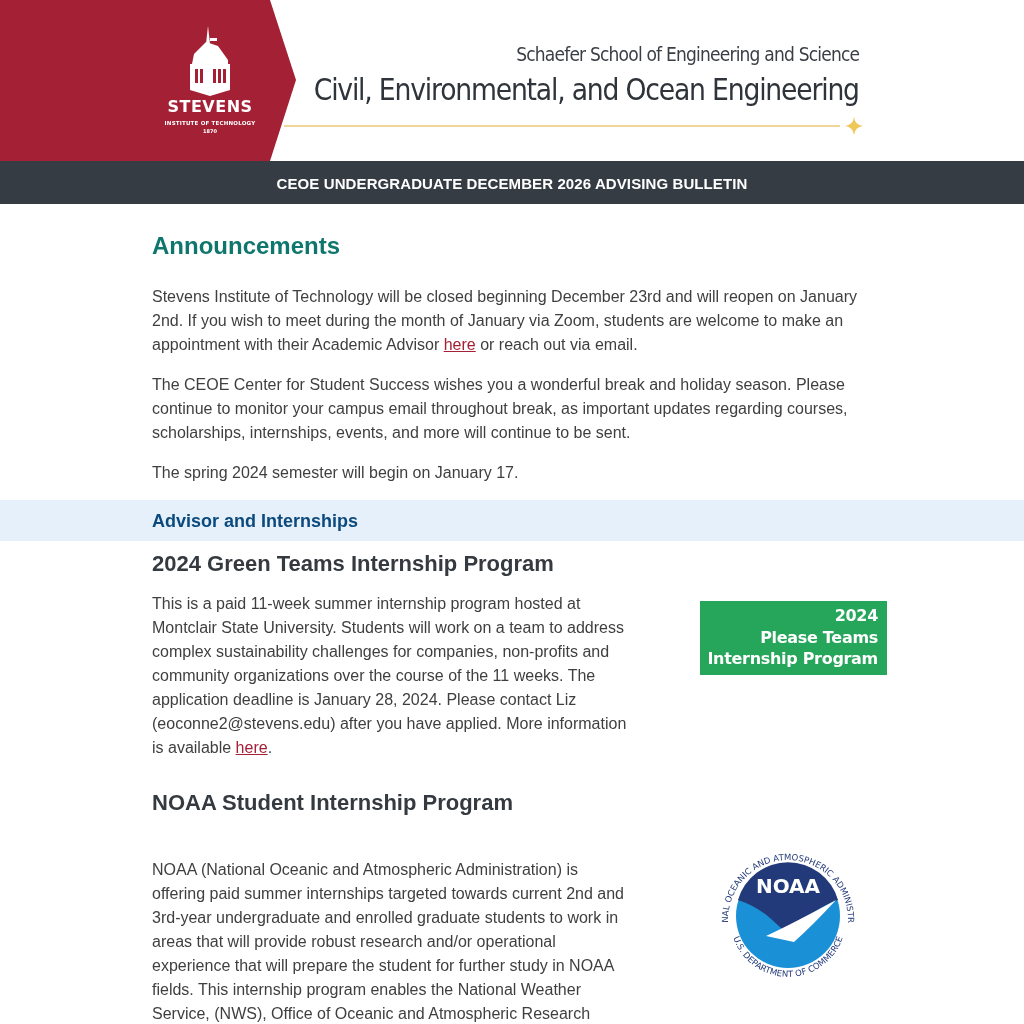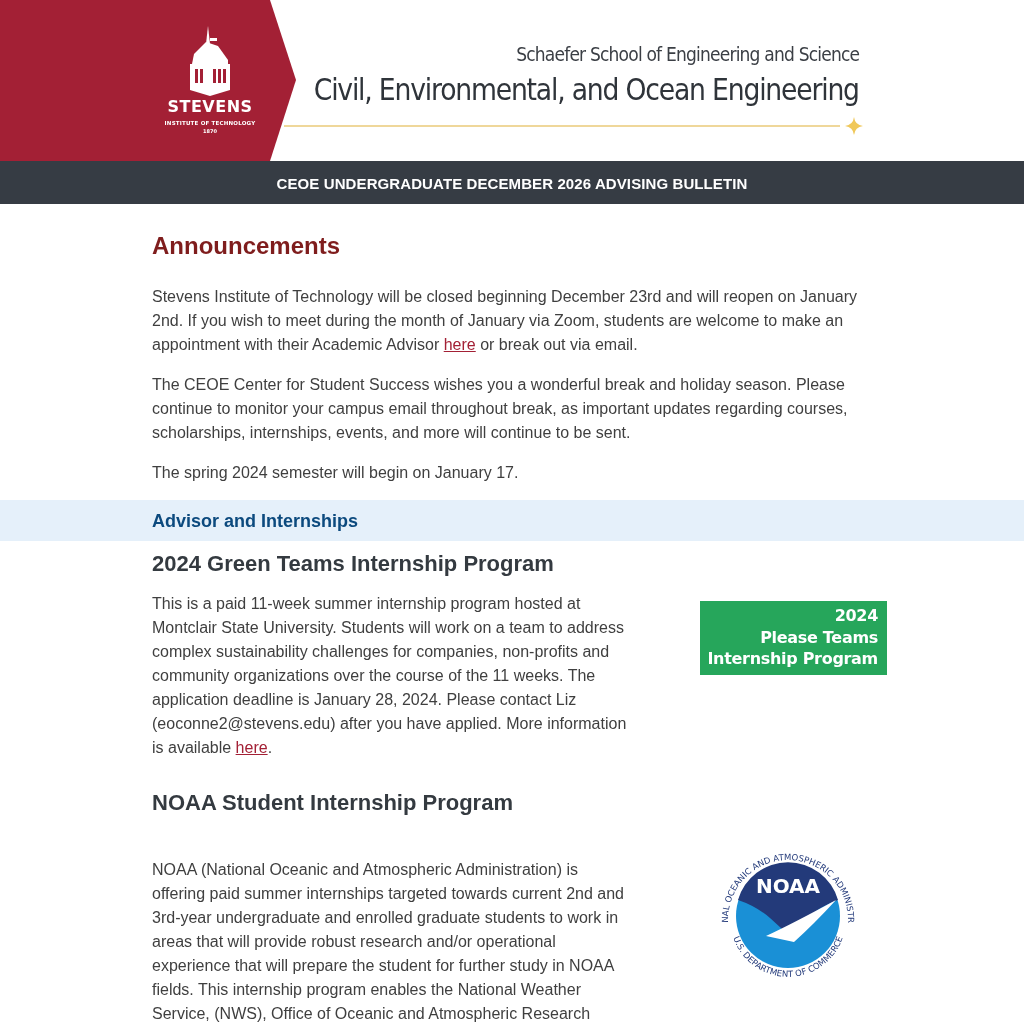--- a/index.html
+++ b/index.html
@@ -20,21 +20,21 @@
       font-size: 19px; color: #3b3f45; letter-spacing: -0.9px; transform: scaleX(0.9); transform-origin: right center; white-space: nowrap; }
     .dept { position: absolute; right: 165px; top: 71px; font-family: "DejaVu Sans", sans-serif;
       font-size: 31px; color: #2f343a; letter-spacing: -1.4px; transform: scaleX(0.86); transform-origin: right center; white-space: nowrap; }
     .gold-line { position: absolute; left: 284px; top: 125px; width: 556px; height: 2px; background: #efd79a; }
     .gold-star { position: absolute; left: 845px; top: 117px; width: 18px; height: 18px; }
 
     .bulletin-bar { position: absolute; left: 0; top: 161px; width: 1024px; height: 43px; background: #363c44;
       color: #ffffff; font-weight: bold; font-size: 15px; text-align: center; line-height: 45px; letter-spacing: 0.1px; }
 
     .content { position: absolute; left: 152px; width: 720px; }
-    h2.section-title { position: absolute; left: 152px; top: 232px; color: #7f1d1d; font-size: 24px; font-weight: bold; }
+    h2.section-title { position: absolute; left: 152px; top: 232px; color: #0f766e; font-size: 24px; font-weight: bold; }
     p.body { font-size: 16px; line-height: 24px; color: #3f3f3f; }
     a.link { color: #a32035; text-decoration: underline; }
 
     .careers-band { position: absolute; left: 0; top: 500px; width: 1024px; height: 41px; background: #e5f0fa; }
     .careers-label { position: absolute; left: 152px; top: 11px; color: #0c4a7e; font-weight: bold; font-size: 18px; }
 
     h3.item-title { position: absolute; left: 152px; color: #343a40; font-size: 22px; font-weight: bold; }
     .item-text { position: absolute; left: 152px; width: 480px; }
 
     .green-img { position: absolute; left: 700px; top: 601px; width: 187px; height: 74px; background: #26a65b;
@@ -75,21 +75,21 @@
   <svg class="gold-star" viewBox="0 0 18 18">
     <path d="M9 0 Q10 8 18 9 Q10 10 9 18 Q8 10 0 9 Q8 8 9 0Z" fill="#f0c85a"></path>
   </svg>
 </div>
 
 <div class="bulletin-bar">CEOE UNDERGRADUATE DECEMBER 2026 ADVISING BULLETIN</div>
 
 <h2 class="section-title">Announcements</h2>
 
 <div class="content" style="top:285px;">
-  <p class="body"><span>Stevens Institute of Technology will be closed beginning December 23rd and will reopen on January 2nd. If you wish to meet during the month of January via Zoom, students are welcome to make an appointment with their Academic Advisor </span><a class="link" href="#">here</a><span> or break out via email.</span></p>
+  <p class="body"><span>Stevens Institute of Technology will be closed beginning December 23rd and will reopen on January 2nd. If you wish to meet during the month of January via Zoom, students are welcome to make an appointment with their Academic Advisor </span><a class="link" href="#">here</a><span> or reach out via email.</span></p>
 </div>
 <div class="content" style="top:373px;">
   <p class="body">The CEOE Center for Student Success wishes you a wonderful break and holiday season. Please continue to monitor your campus email throughout break, as important updates regarding courses, scholarships, internships, events, and more will continue to be sent.</p>
 </div>
 <div class="content" style="top:461px;">
   <p class="body">The spring 2024 semester will begin on January 17.</p>
 </div>
 
 <div class="careers-band">
   <div class="careers-label">Advisor and Internships</div>

